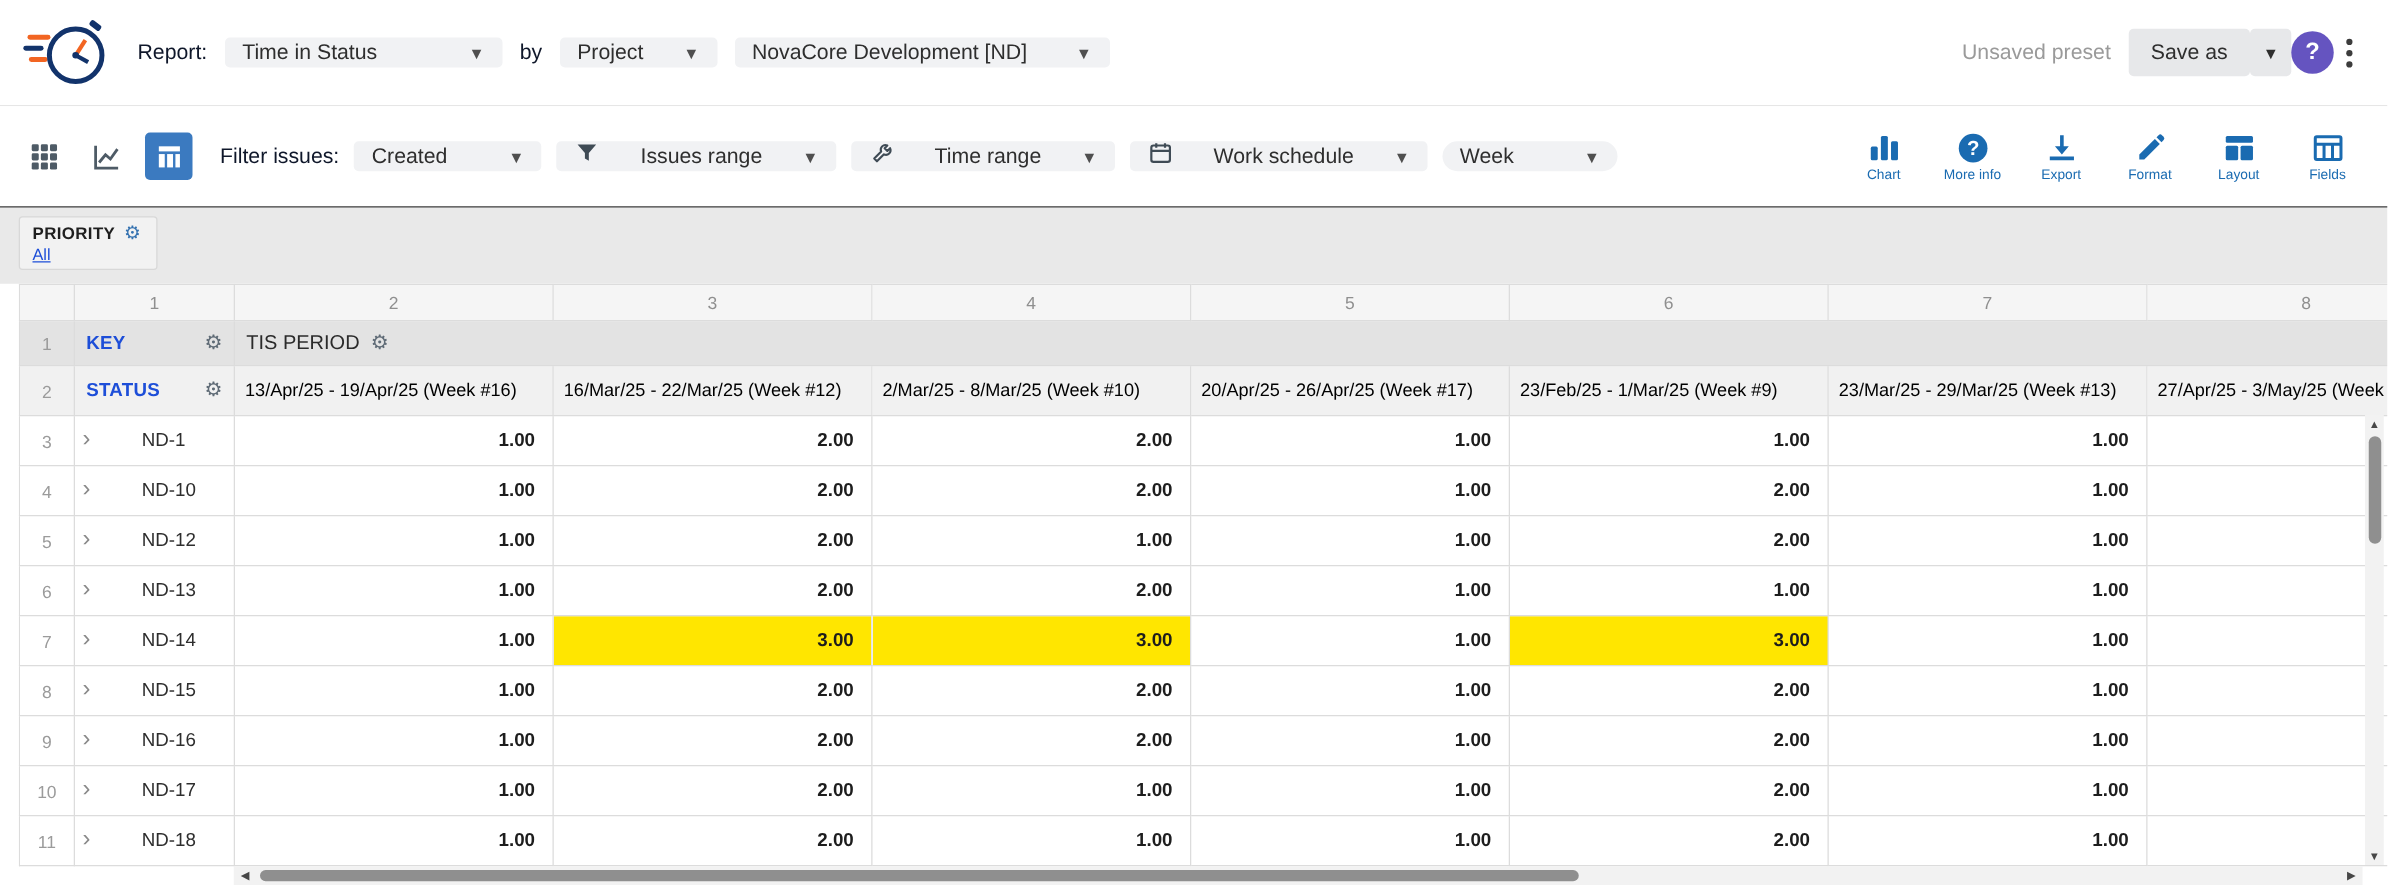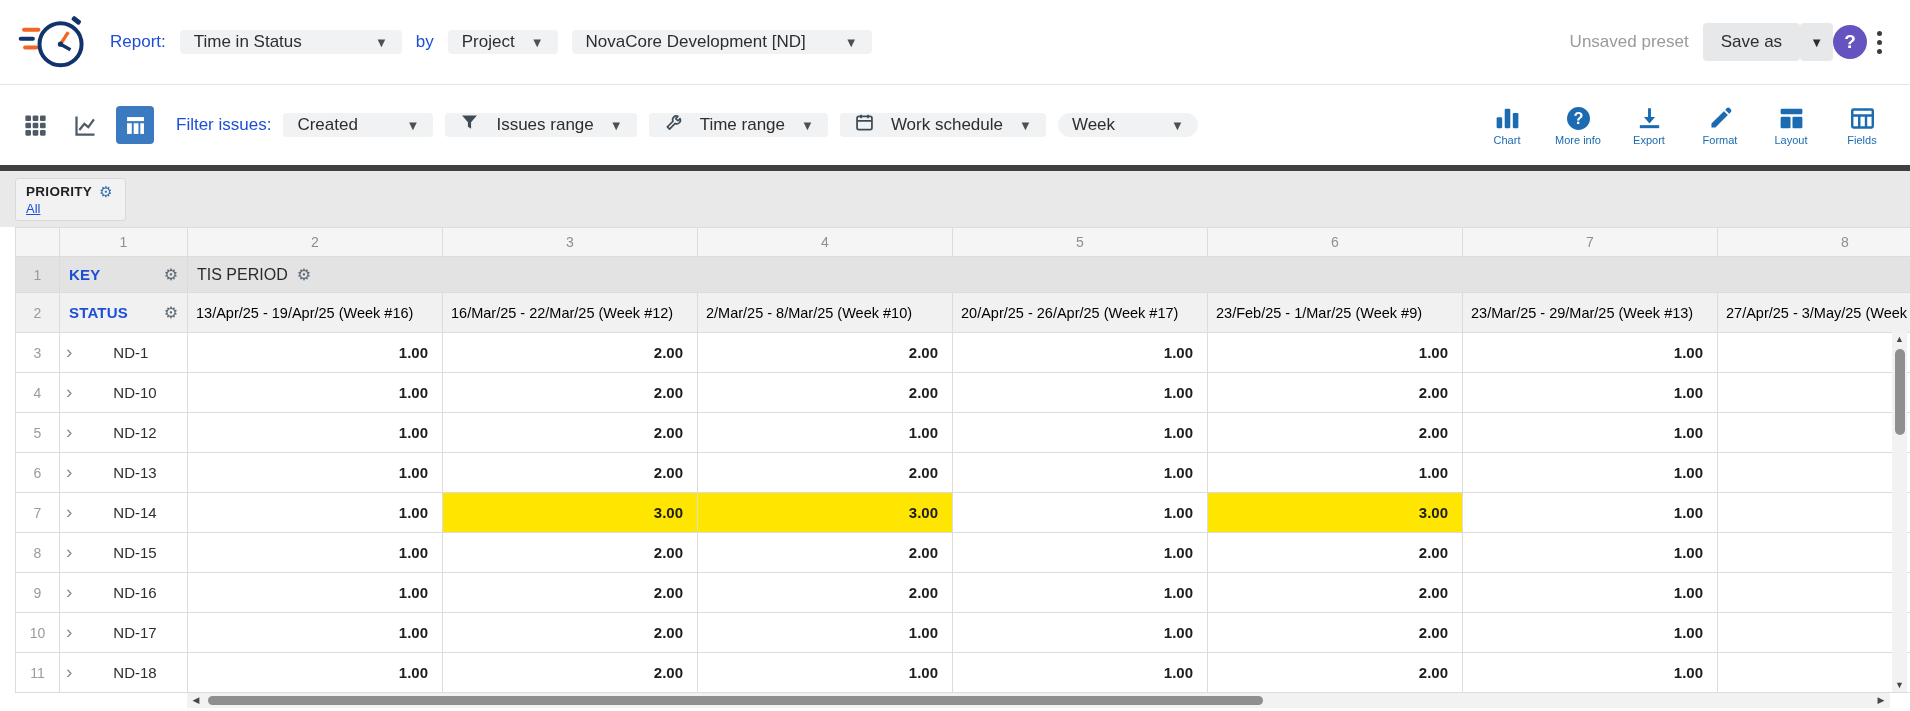--- a/index.html
+++ b/index.html
@@ -8,23 +8,23 @@
     width:1910px; height:711px; overflow:hidden;
     font-family:"Liberation Sans","DejaVu Sans",sans-serif;
     background:#fff; color:#2b2b2b;
   }
   
   .topbar {
     height:85px; display:flex; align-items:center; gap:14px;
     padding:0 18px; border-bottom:1px solid #e6e6e6; background:#fff;
   }
   .logo { width:78px; height:64px; display:flex; align-items:center; }
-  .lbl { font-size:17px; color:#1d4ed8; }
+  .lbl { font-size:17px; color:#0f172a; }
   .pill {
-    display:flex; align-items:center; gap:16px; background:#f1f2f4;
+    display:flex; align-items:center; gap:32px; background:#f1f2f4;
     border-radius:4px; height:24px; padding:0 14px; font-size:17px;
     color:#2e2e2e; cursor:pointer; white-space:nowrap;
   }
   .pill .chev { font-size:13px; color:#4f4f4f; margin-left:auto; }
   .pill-report { min-width:222px; }
   .pill-group  { min-width:108px; }
   .pill-project{ min-width:300px; }
   .top-right { margin-left:auto; display:flex; align-items:center; }
   .muted { color:#9a9a9a; font-size:17px; margin-right:14px; white-space:nowrap; }
   .btn {
@@ -56,21 +56,21 @@
   .tbtn svg { width:21px; height:21px; }
   .actions { margin-left:auto; display:flex; align-items:flex-start; gap:7px; }
   .action {
     display:flex; flex-direction:column; align-items:center; gap:1px;
     color:#1a6bb1; min-width:64px; cursor:pointer; padding:2px 4px;
   }
   .action .aicon svg { width:29px; height:29px; display:block; }
   .action .albl { font-size:11px; white-space:nowrap; }
   
   .filter-band {
-    height:62px; background:#e9e9e9; border-top:6px solid #404040;
+    height:62px; background:#e9e9e9; border-top:1px solid #404040;
     padding:7px 10px 7px 15px;
   }
   .chip {
     display:inline-block; background:#f2f2f2; border:1px solid #d8d8d8;
     border-radius:3px; padding:5px 12px 4px 10px; cursor:pointer;
   }
   .chip-top { display:flex; align-items:center; gap:7px; }
   .chip-name { font-size:13.5px; font-weight:bold; letter-spacing:.3px; color:#1f1f1f; }
   .chip .gear { color:#3572b0; font-size:15px; line-height:1; }
   .chip-val { font-size:13px; color:#1d4ed8; margin-top:2px;text-decoration:underline; }

